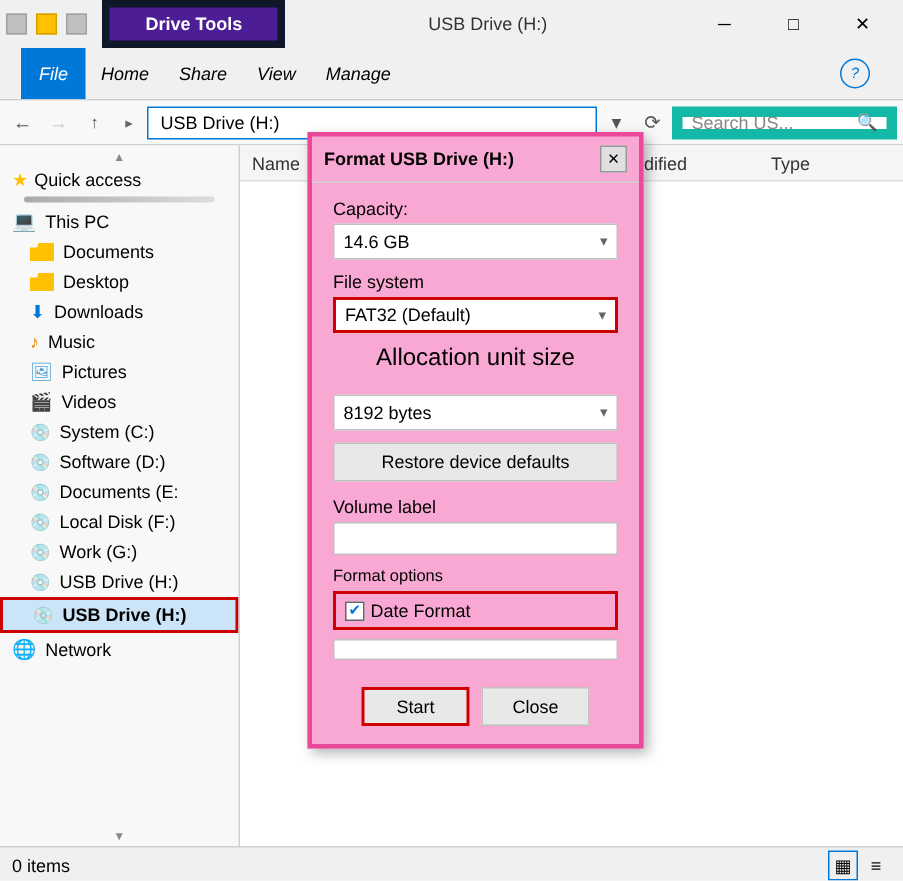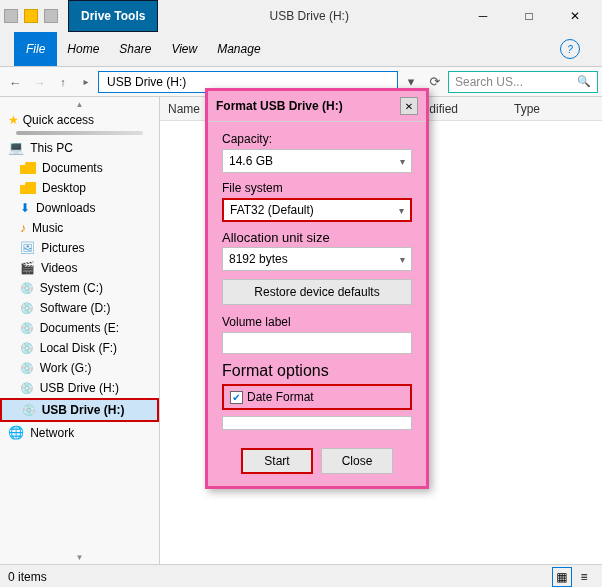--- a/index.html
+++ b/index.html
@@ -9,21 +9,21 @@
 <body>
 
 <div style="background:#f0f0f0; border-bottom:1px solid #ccc;">
 
   <div style="display:flex; align-items:stretch; height:32px; padding:0 4px; gap:2px;">
     <div style="display:flex; align-items:center; gap:6px; margin-right:8px;">
       <div style="width:14px;height:14px;background:#c0c0c0;border:1px solid #a0a0a0;"></div>
       <div style="width:14px;height:14px;background:#ffc000;border:1px solid #d4a000;"></div>
       <div style="width:14px;height:14px;background:#c0c0c0;border:1px solid #a0a0a0;"></div>
     </div>
-    <div style="background:#0369a1;color:white;padding:0 12px;display:flex;align-items:center;font-size:12px;font-weight:600;border:1px solid #0f172a;">Drive Tools</div>
+    <div style="background:#4c1d95;color:white;padding:0 24px;display:flex;align-items:center;font-size:12px;font-weight:600;border:5px solid #0f172a;">Drive Tools</div>
     <div style="flex:1;display:flex;align-items:center;justify-content:center;font-size:12px;color:#333;">USB Drive (H:)</div>
     <div style="display:flex;margin-left:auto;">
       <div style="width:46px;height:32px;display:flex;align-items:center;justify-content:center;cursor:pointer;font-size:12px;">─</div>
       <div style="width:46px;height:32px;display:flex;align-items:center;justify-content:center;cursor:pointer;font-size:12px;">□</div>
       <div style="width:46px;height:32px;display:flex;align-items:center;justify-content:center;cursor:pointer;font-size:12px;">✕</div>
     </div>
   </div>
 
   <div style="display:flex;align-items:center;height:34px;background:#f0f0f0;padding:0 14px;font-style:italic;">
     <div style="background:#0078d7;color:white;padding:4px 12px;font-size:12px;cursor:pointer;height:100%;display:flex;align-items:center;">File</div>
@@ -38,21 +38,21 @@
 <div style="display:flex;align-items:center;height:30px;background:#f8f8f8;border-bottom:1px solid #d0d0d0;padding:0 4px;gap:2px;">
   <div style="width:22px;height:22px;display:flex;align-items:center;justify-content:center;cursor:pointer;color:#555;font-size:13px;">←</div>
   <div style="width:22px;height:22px;display:flex;align-items:center;justify-content:center;cursor:pointer;color:#ccc;font-size:13px;">→</div>
   <div style="width:22px;height:22px;display:flex;align-items:center;justify-content:center;cursor:pointer;color:#555;font-size:11px;">↑</div>
   <div style="width:20px;height:20px;display:flex;align-items:center;justify-content:center;font-size:10px;color:#666;">▸</div>
   <div style="flex:1;height:22px;border:1px solid #0078d7;background:white;display:flex;align-items:center;padding:0 8px;font-size:12px;">
     <span>USB Drive (H:)</span>
   </div>
   <div style="width:22px;height:22px;display:flex;align-items:center;justify-content:center;cursor:pointer;color:#555;font-size:13px;">▾</div>
   <div style="width:22px;height:22px;display:flex;align-items:center;justify-content:center;cursor:pointer;color:#555;font-size:13px;">⟳</div>
-  <div style="width:150px;height:22px;border:1px solid #14b8a6;background:white;display:flex;align-items:center;padding:0 6px;font-size:12px;color:#888;gap:4px;">
+  <div style="width:150px;height:22px;border:7px solid #14b8a6;background:white;display:flex;align-items:center;padding:0 6px;font-size:12px;color:#888;gap:4px;">
     <span>Search US...</span>
     <span style="margin-left:auto;font-size:11px;">🔍</span>
   </div>
 </div>
 
 <div style="display:flex;height:calc(587px - 32px - 34px - 30px - 24px);">
 
   <div style="width:160px;border-right:1px solid #d0d0d0;overflow-y:hidden;background:#f8f8f8;display:flex;flex-direction:column;">
     <div style="display:flex;align-items:center;justify-content:center;height:14px;cursor:pointer;color:#888;font-size:8px;">▲</div>
 
@@ -180,36 +180,36 @@
 
       <div style="margin-bottom:8px;">
         <div style="font-size:12px;margin-bottom:3px;">File system</div>
         <div style="width:100%;height:24px;border:2px solid #cc0000;background:white;display:flex;align-items:center;padding:0 6px;font-size:12px;justify-content:space-between;cursor:pointer;">
           <span>FAT32 (Default)</span>
           <span style="font-size:10px;color:#666;">▾</span>
         </div>
       </div>
 
       <div style="margin-bottom:8px;">
-        <div style="font-size:13px;margin-bottom:2px;">Allocation unit size</div>
+        <div style="font-size:16px;margin-bottom:15px;text-align:center;">Allocation unit size</div>
         <div style="width:100%;height:24px;border:1px solid #c0c0c0;background:white;display:flex;align-items:center;padding:0 6px;font-size:12px;justify-content:space-between;cursor:pointer;">
           <span>8192 bytes</span>
           <span style="font-size:10px;color:#666;">▾</span>
         </div>
       </div>
 
       <div style="width:100%;height:26px;border:1px solid #c0c0c0;background:#e8e8e8;display:flex;align-items:center;justify-content:center;cursor:pointer;font-size:12px;margin-bottom:10px;">Restore device defaults</div>
 
       <div style="margin-bottom:8px;">
         <div style="font-size:12px;margin-bottom:3px;">Volume label</div>
         <input type="text" style="width: 100%; height: 22px; border: 1px solid rgb(192, 192, 192); background: white; font-size: 12px; padding: 0px 4px;" value="">
       </div>
 
       <div style="margin-bottom:6px;">
-        <div style="font-size:16px;margin-bottom:4px;">Format options</div>
+        <div style="font-size:11px;margin-bottom:4px;">Format options</div>
         <div style="border:2px solid #cc0000;padding:4px 6px;display:flex;align-items:center;gap:4px;">
           <div style="width:13px;height:13px;border:1px solid #666;background:white;display:flex;align-items:center;justify-content:center;cursor:pointer;">
             <span style="color:#0078d7;font-size:10px;">✔</span>
           </div>
           <span style="font-size:12px;">Date Format</span>
         </div>
       </div>
 
       <div style="width:100%;height:14px;border:1px solid #c0c0c0;background:white;margin-bottom:4px;"></div>
     </div>

